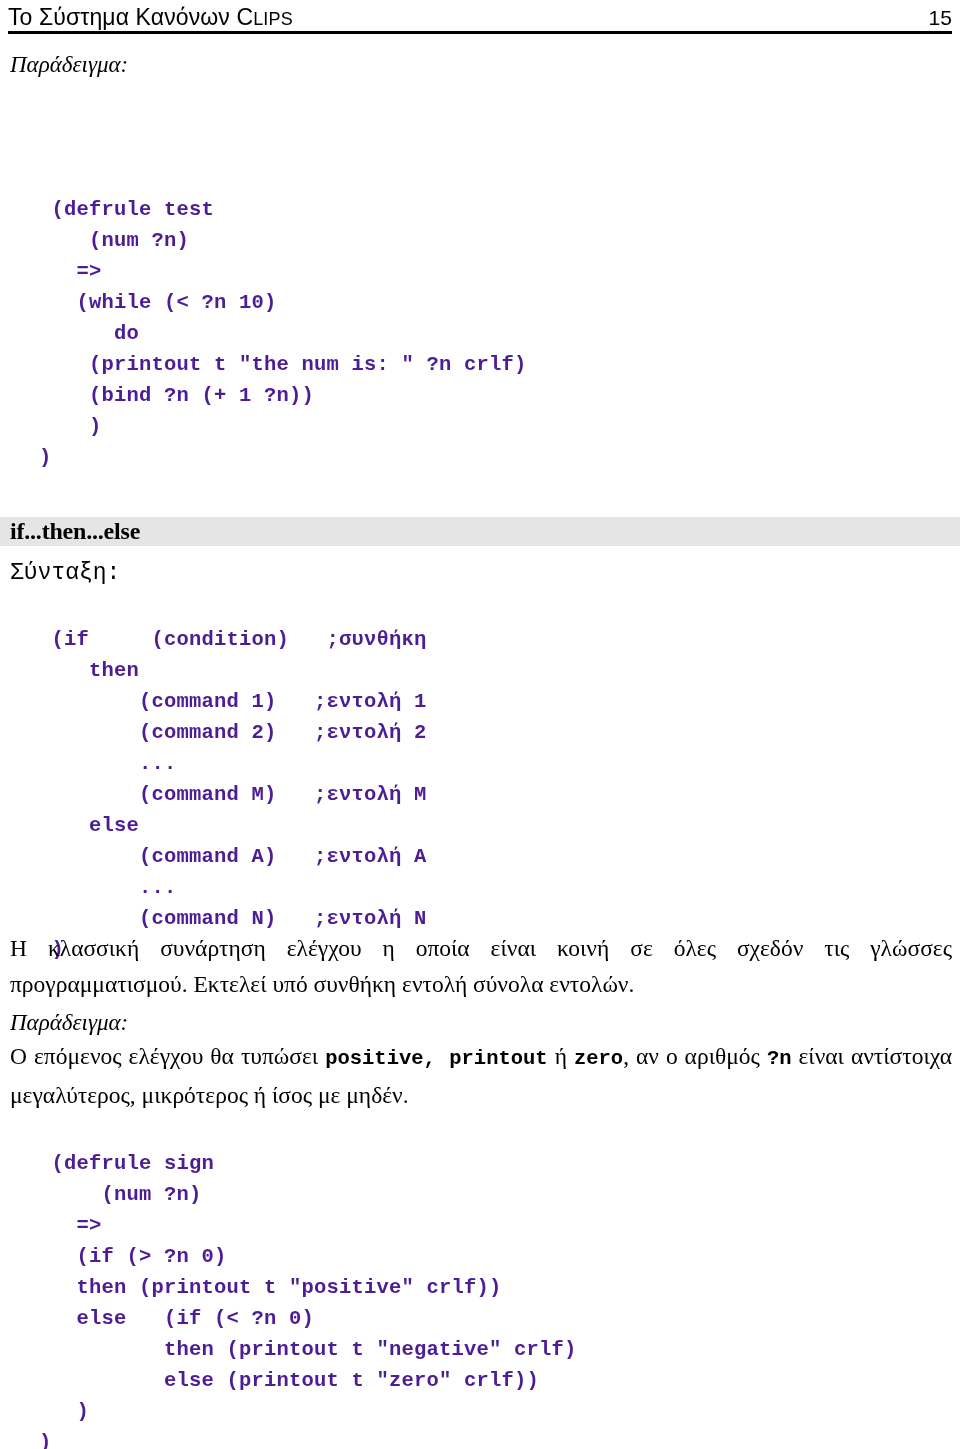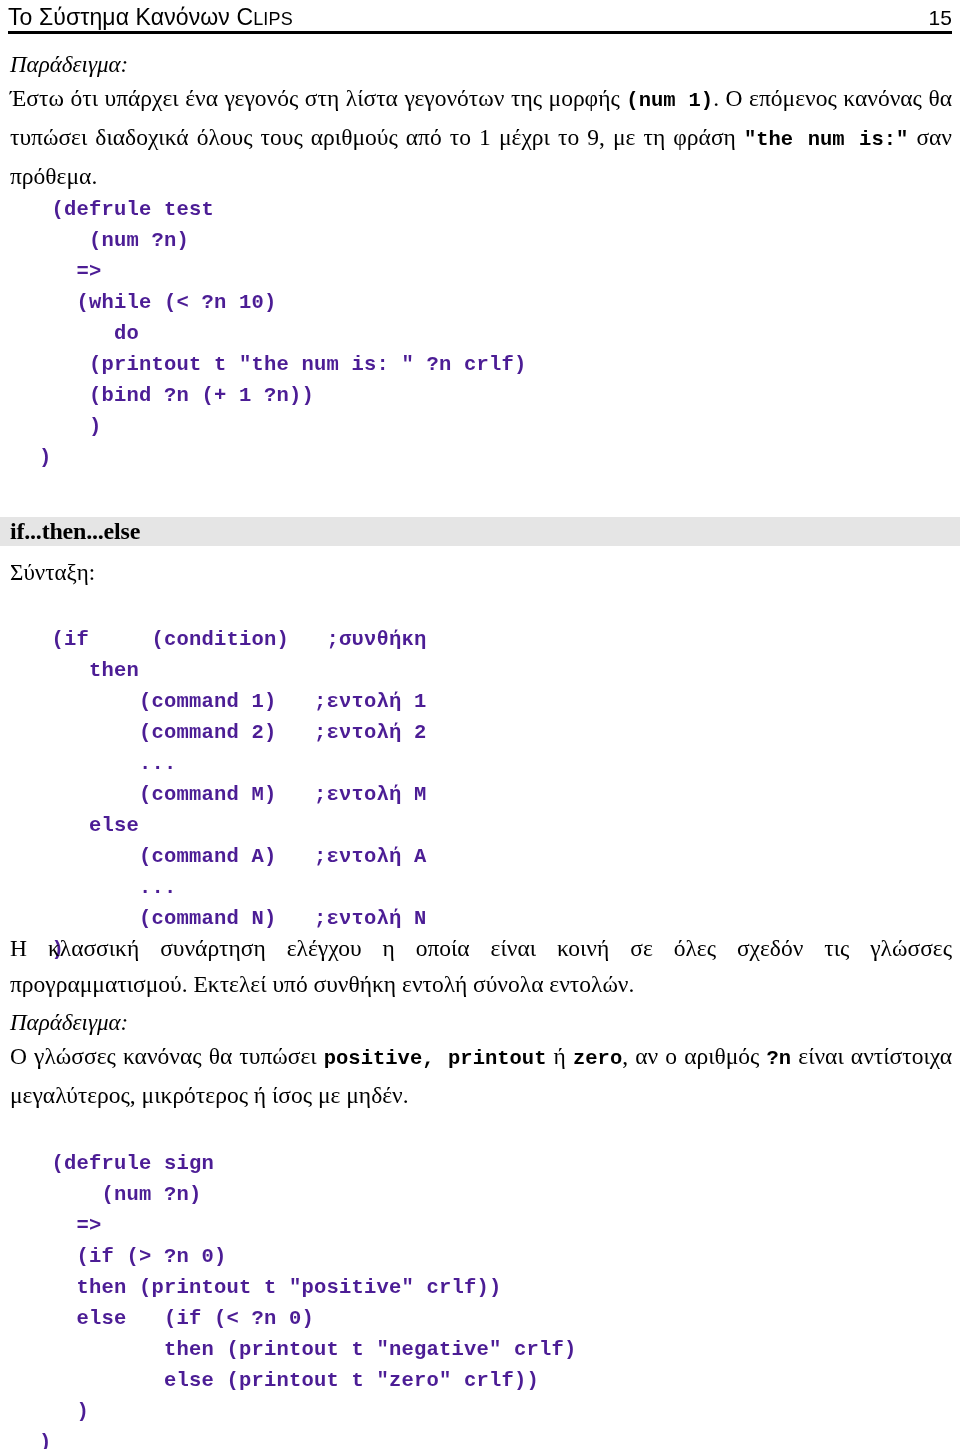--- a/index.html
+++ b/index.html
@@ -140,54 +140,53 @@
 <div class="page">
 
   <div class="page-header">
     <div class="header-title"><span>Το Σύστημα Κανόνων </span><span class="smallcaps-first">C</span><span class="smallcaps-rest">LIPS</span></div>
     <div class="header-page-number">15</div>
   </div>
   <div class="header-rule"></div>
 
   <div class="abs label-italic" style="left:10px; top:44px;">Παράδειγμα:</div>
 
-  <p class="abs prose" style="left:10px; top:80px; width:942px;"><span>Έστω ότι υπάρχει ένα γεγονός στη λίστα γεγονότων της μορφής </span><span class="mono">(num 1)</span><span>. Ο επόμενος κανόνας θα τυπώσει διαδοχικά όλους τους αριθμούς από το 1 μέχρι το 9, με τη φράση </span><span class="mono">"the num is:"</span><span> σαν πρόθεμα.</span></p>
 
   <pre class="abs code-block" style="left:14px; top:194px;">   (defrule test
       (num ?n)
      =&gt;
      (while (&lt; ?n 10)
         do
       (printout t "the num is: " ?n crlf)
       (bind ?n (+ 1 ?n))
       )
   )</pre>
 
   <div class="section-heading-band" style="top:517px;"></div>
   <div class="section-heading-text" style="top:517px;">if...then...else</div>
 
-  <div class="abs label-plain" style="left:10px; top:556px;">Σύνταξη:</div>
+  <div class="abs label-plain" style="left:10px; top:556px;font-family:Liberation Mono, monospace;">Σύνταξη:</div>
 
   <pre class="abs code-block" style="left:14px; top:624px;">   (if     (condition)   ;συνθήκη
       then
           (command 1)   ;εντολή 1
           (command 2)   ;εντολή 2
           ...
           (command M)   ;εντολή M
       else
           (command A)   ;εντολή A
           ...
           (command N)   ;εντολή N
    )</pre>
 
   <p class="abs prose" style="left:10px; top:930px; width:942px;"><span>Η κλασσική συνάρτηση ελέγχου η οποία είναι κοινή σε όλες σχεδόν τις γλώσσες προγραμματισμού. Εκτελεί υπό συνθήκη εντολή σύνολα εντολών.</span></p>
 
   <div class="abs label-italic" style="left:10px; top:1002px;">Παράδειγμα:</div>
 
-  <p class="abs prose" style="left:10px; top:1038px; width:942px;"><span>Ο γλώσσες κανόνας θα τυπώσει </span><span class="mono">positive, printout</span><span> ή </span><span class="mono">zero</span><span>, αν ο αριθμός </span><span class="mono">?n</span><span> είναι αντίστοιχα μεγαλύτερος, μικρότερος ή ίσος με μηδέν.</span></p>
+  <p class="abs prose" style="left:10px; top:1038px; width:942px;"><span>Ο επόμενος ελέγχου θα τυπώσει </span><span class="mono">positive, printout</span><span> ή </span><span class="mono">zero</span><span>, αν ο αριθμός </span><span class="mono">?n</span><span> είναι αντίστοιχα μεγαλύτερος, μικρότερος ή ίσος με μηδέν.</span></p>
 
   <pre class="abs code-block" style="left:14px; top:1148px;">   (defrule sign
        (num ?n)
      =&gt;
      (if (&gt; ?n 0)
      then (printout t "positive" crlf))
      else   (if (&lt; ?n 0)
             then (printout t "negative" crlf)
             else (printout t "zero" crlf))
      )

